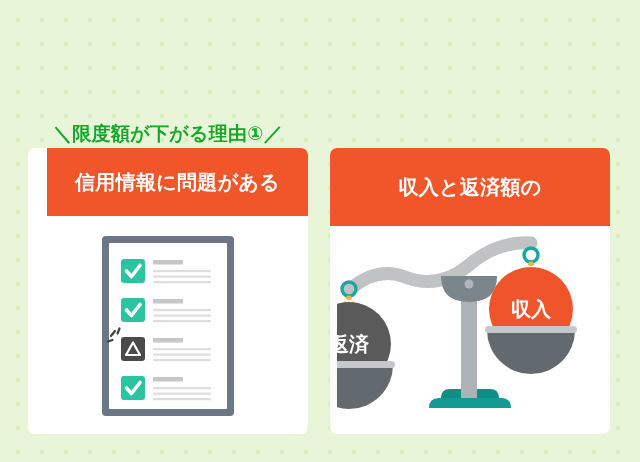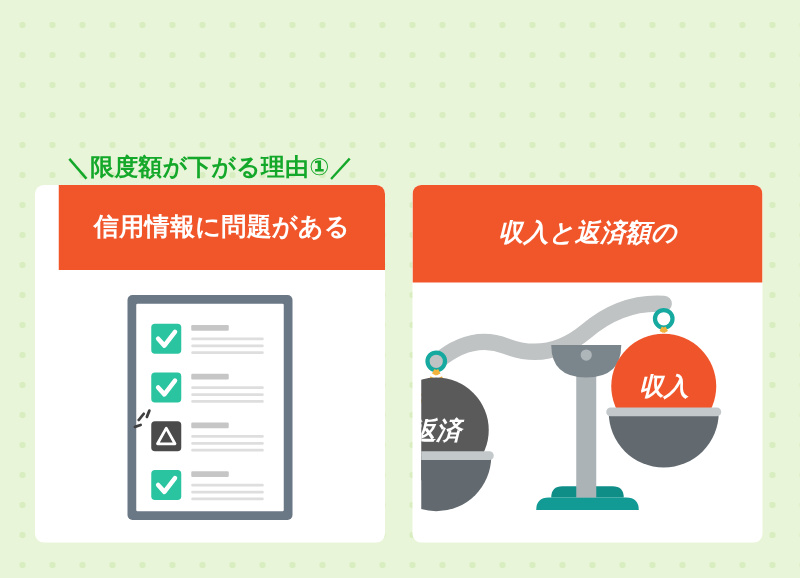--- a/index.html
+++ b/index.html
@@ -73,21 +73,21 @@
   
   .card {
     position: absolute;
     top: 148px;
     height: 286px;
     background: #ffffff;
     border-radius: 7px;
     overflow: hidden;
   }
   #card-left  { left: 28px;  width: 280px; }
-  #card-right { left: 330px; width: 280px; font-style: italic; }
+  #card-right { left: 330px; width: 280px; }
 
   .card-header {
     background: #f1562a;
     color: #ffffff;
     font-size: 20px;
     font-weight: bold;
     text-align: center;
     line-height: 1.32;
     letter-spacing: 0.3px;
     display: flex;

